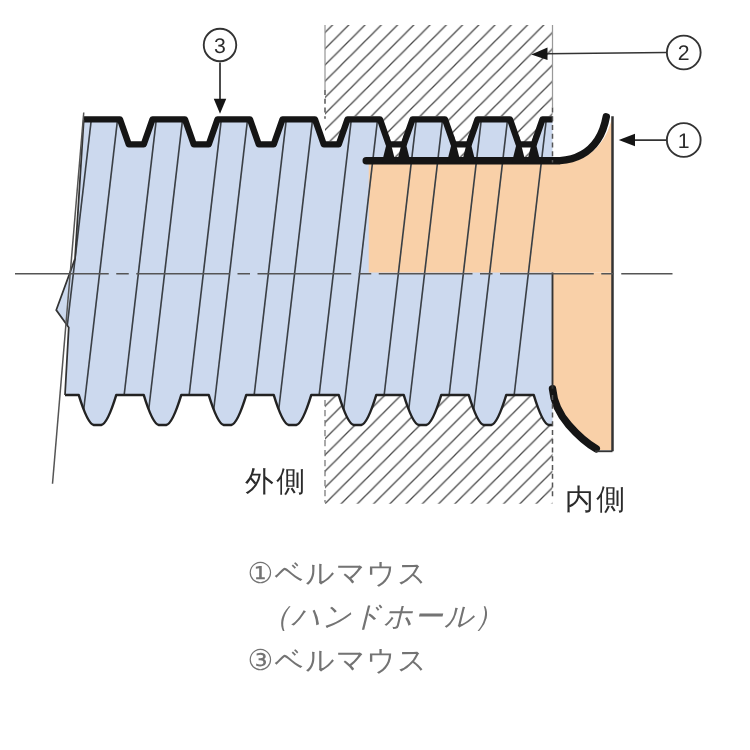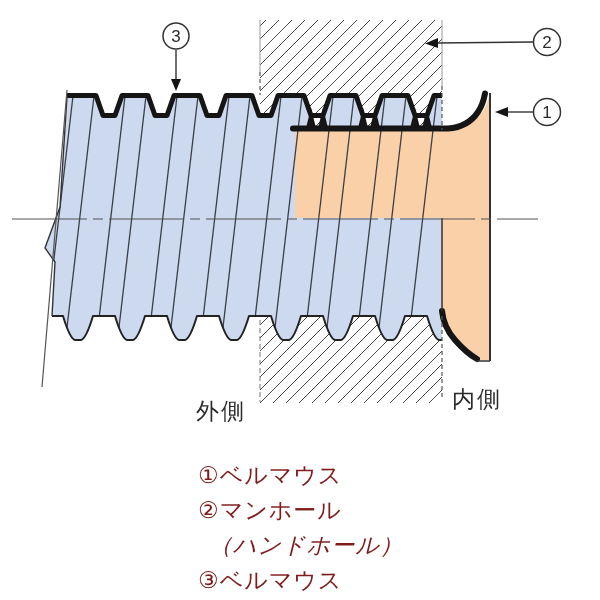--- a/index.html
+++ b/index.html
@@ -1,22 +1,22 @@
 <!DOCTYPE html>
 <html><head>
 <meta charset="utf-8">
 <style>
   html,body{margin:0;padding:0;background:#ffffff;}
   #stage{position:relative;width:600px;height:600px;background:#fff;overflow:hidden;
          font-family:"Liberation Sans","DejaVu Sans",sans-serif;}
   #diagram{position:absolute;left:0;top:0;}
   .side-label{position:absolute;font-size:23px;color:#2b2b2b;letter-spacing:2px;white-space:nowrap;}
-  #label-outside{left:196px;top:396px;text-align:center;}
+  #label-outside{left:196px;top:370px;text-align:center;}
   #label-inside{left:452px;top:384px;}
-  #legend{position:absolute;left:198px;top:441px;font-size:23px;color:#7f1d1d;line-height:35px;margin-top:17px;}
+  #legend{position:absolute;left:198px;top:441px;font-size:23px;color:#737373;line-height:35px;}
   .legend-row{white-space:nowrap;letter-spacing:1px;}
   .legend-row.indent{padding-left:11px;font-style:italic;}
   .callout-num{font-size:17px;fill:#2b2b2b;}
   text{font-family:"Liberation Sans","DejaVu Sans",sans-serif;}
 </style>
 </head>
 <body>
 
 <div id="stage">
 
@@ -134,23 +134,20 @@
     </g>
   </svg>
 
   <div id="label-outside" class="side-label">外側</div>
   <div id="label-inside" class="side-label">内側</div>
 
   <div id="legend">
     <div class="legend-row">
       <span>①</span><span>ベルマウス</span>
     </div>
-    <div class="legend-row">
-      <span>②</span><span>マンホール</span>
-    </div>
     <div class="legend-row indent">
       <span>（</span><span>ハンドホール）</span>
     </div>
     <div class="legend-row">
       <span>③</span><span>ベルマウス</span>
     </div>
   </div>
 
 </div>
 

